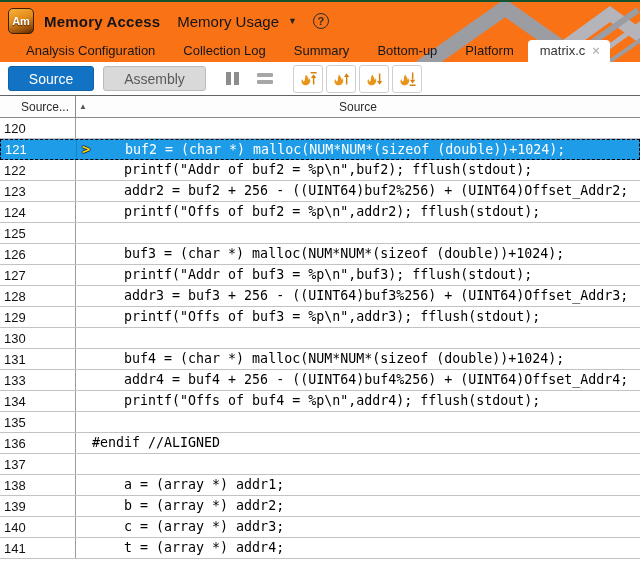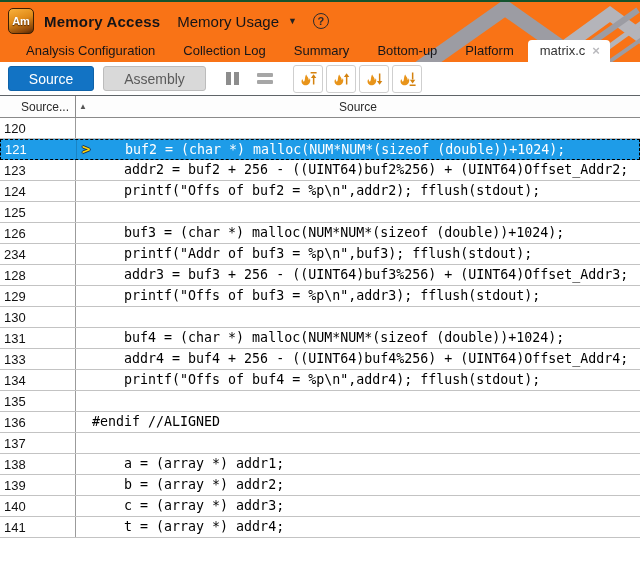--- a/index.html
+++ b/index.html
@@ -157,20 +157,26 @@
           </div>
         </div>
         <div class="trow selected">
           <div class="c-line">121</div>
           <div class="c-src">
             <span class="marker">&gt;</span>
             <span class="code">      buf2 = (char *) malloc(NUM*NUM*(sizeof (double))+1024);</span>
           </div>
         </div>
         <div class="trow">
+          <div class="c-line">122</div>
+          <div class="c-src">
+            <span class="code">      printf("Addr of buf2 = %p\n",buf2); fflush(stdout);</span>
+          </div>
+        </div>
+        <div class="trow">
           <div class="c-line">123</div>
           <div class="c-src">
             <span class="code">      addr2 = buf2 + 256 - ((UINT64)buf2%256) + (UINT64)Offset_Addr2;</span>
           </div>
         </div>
         <div class="trow">
           <div class="c-line">124</div>
           <div class="c-src">
             <span class="code">      printf("Offs of buf2 = %p\n",addr2); fflush(stdout);</span>
           </div>
@@ -181,21 +187,21 @@
             <span class="code"></span>
           </div>
         </div>
         <div class="trow">
           <div class="c-line">126</div>
           <div class="c-src">
             <span class="code">      buf3 = (char *) malloc(NUM*NUM*(sizeof (double))+1024);</span>
           </div>
         </div>
         <div class="trow">
-          <div class="c-line">234</div>
+          <div class="c-line">127</div>
           <div class="c-src">
             <span class="code">      printf("Addr of buf3 = %p\n",buf3); fflush(stdout);</span>
           </div>
         </div>
         <div class="trow">
           <div class="c-line">128</div>
           <div class="c-src">
             <span class="code">      addr3 = buf3 + 256 - ((UINT64)buf3%256) + (UINT64)Offset_Addr3;</span>
           </div>
         </div>

